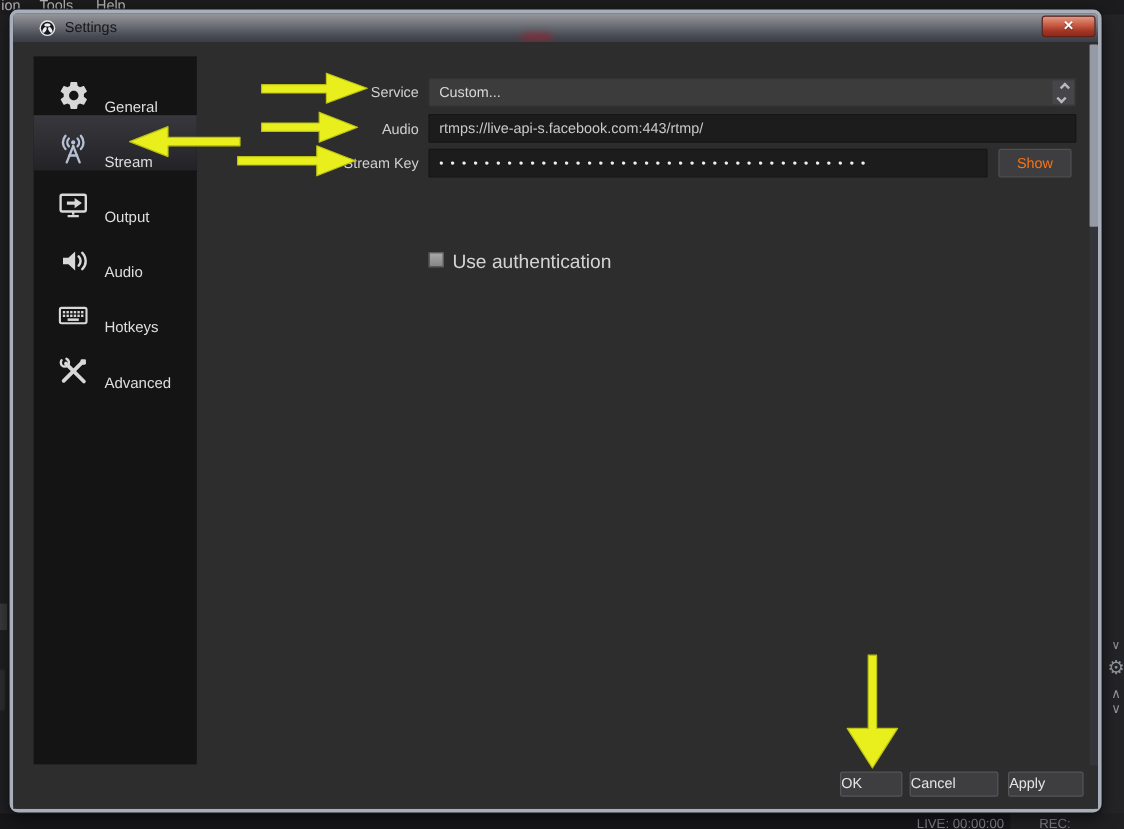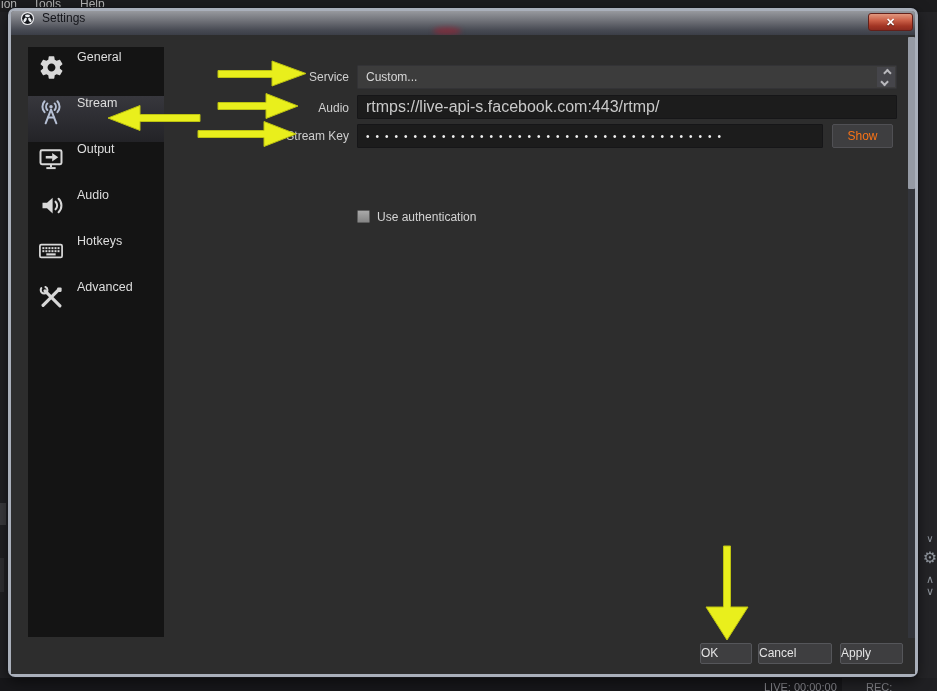--- a/index.html
+++ b/index.html
@@ -24,37 +24,37 @@
   
   .dialog {
     position:absolute; left:8px; top:8px; width:910px; height:669px;
     border:3px solid #a9afba; border-radius:7px;
     background:#2d2d2d; z-index:10;
     box-shadow:0 0 0 1px #15161a, 0 4px 14px rgba(0,0,0,.55);
   }
   .titlebar {
     position:relative; height:24px; border-radius:3px 3px 0 0;
     background:linear-gradient(#97999e, #6b6d74 45%, #474a53 80%, #3b3e47);
-    display:flex; padding-left:9px;
+    display:flex; align-items:center; padding-left:21px;
   }
   .title-text { margin-left:7px; font-size:12px; color:#14151a; }
   .red-smudge { position:absolute; left:422px; top:16px; width:28px; height:8px; border-radius:50%;
     background:rgba(160,30,48,.55); filter:blur(2.5px); }
   .close-btn {
     position:absolute; right:2px; top:2px; width:45px; height:18px; z-index:6;
     background:linear-gradient(#e2987f, #cb5f47 40%, #a23524 75%, #8c2a1e);
     border:1px solid #63201a; border-radius:3px;
     color:#fff; font-size:11px; font-weight:bold; text-align:center; line-height:16px;
     text-shadow:0 1px 1px rgba(0,0,0,.5); cursor:pointer;
   }
   .client { position:absolute; left:0; top:24px; right:0; bottom:0; background:#2d2d2d; overflow:hidden; }
 
   
   .sidebar { position:absolute; left:17px; top:12px; width:136px; height:590px; background:#141414; padding-top:3px; }
-  .side-item { height:46px; display:flex; align-items:flex-start; padding-left:5px; cursor:pointer; }
+  .side-item { height:46px; display:flex; align-items:flex-end; padding-left:15px; cursor:pointer; }
   .side-item.selected { background:linear-gradient(#37373d, #232327); }
   .side-icon { width:36px; height:34px; display:flex; align-items:center; justify-content:center; }
   .side-label { margin-left:8px; font-size:12.5px; color:#dedede; }
 
   
   .fld-label { position:absolute; width:110px; text-align:right; font-size:12px; color:#cfcfcf; }
   .combo {
     position:absolute; left:346px; top:30px; width:540px; height:24px;
     background:#3c3c3c; border:1px solid #333336; border-radius:1px;
     display:flex; align-items:center; padding-left:8px; cursor:pointer;
@@ -63,33 +63,33 @@
   .combo-spin {
     position:absolute; right:1px; top:1px; width:18px; height:20px; background:#45454a;
     display:flex; flex-direction:column; align-items:center; justify-content:center; gap:3px; cursor:pointer;
   }
   .chev { width:6px; height:6px; border:solid #b9b9bd; border-width:2px 2px 0 0; }
   .chev.up { transform:rotate(-45deg) translate(1px,1px); }
   .chev.down { transform:rotate(135deg) translate(1px,1px); }
   .txt-input {
     position:absolute; left:346px; height:24px; background:#1c1c1c;
     border:1px solid #161618; border-radius:1px; color:#c9c9c9;
-    font-size:16px; padding:0 8px; font-family:"Liberation Sans", sans-serif; outline:none;
+    font-size:12px; padding:0 8px; font-family:"Liberation Sans", sans-serif; outline:none;
   }
   .key-input { letter-spacing:6px; font-size:10px; color:#f0f0f0; }
   .show-btn {
     position:absolute; left:821px; top:89px; width:61px; height:24px;
     background:#3e3e40; border:1px solid #505054; border-radius:2px;
     color:#f97316; font-size:12px; text-align:center; line-height:22px; cursor:pointer;
   }
   .checkbox {
     position:absolute; left:346px; top:175px; width:13px; height:13px;
     background:linear-gradient(#a9a9a9, #858585); border:1px solid #5e5e5e; border-radius:1px; cursor:pointer;
   }
-  .check-label { position:absolute; left:366px; top:175px; font-size:12px; color:#d4d4d4; }
+  .check-label { position:absolute; left:366px; top:175px; font-size:16px; color:#d4d4d4; }
 
   
   .dlg-btn {
     position:absolute; top:608px; height:21px;
     background:#3e3e40; border:1px solid #55565a; border-radius:2px;
     color:#e4e4e4; font-size:12px; text-align:left; line-height:19px; cursor:pointer;
   }
   .btn-ok { left:689px; width:52px; }
   .btn-cancel { left:747px; width:74px; }
   .btn-apply { left:829px; width:63px; }

